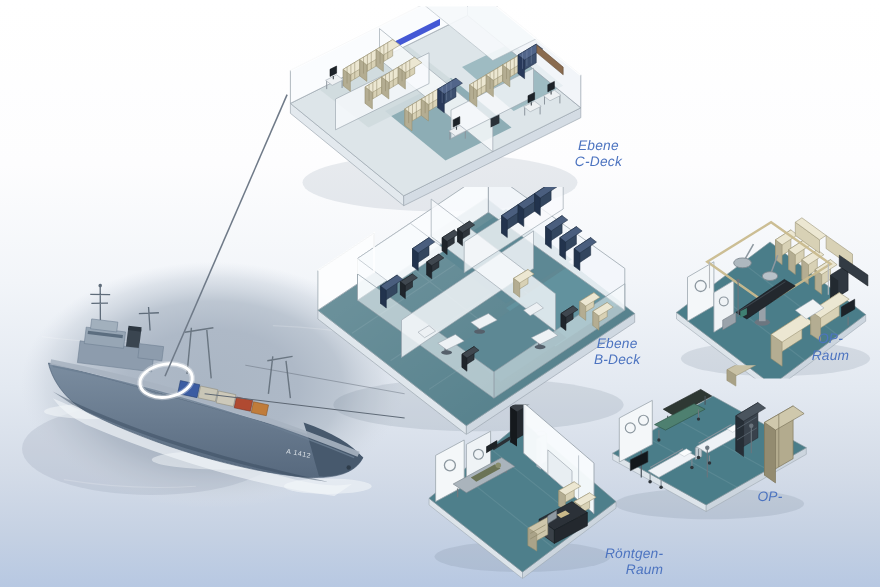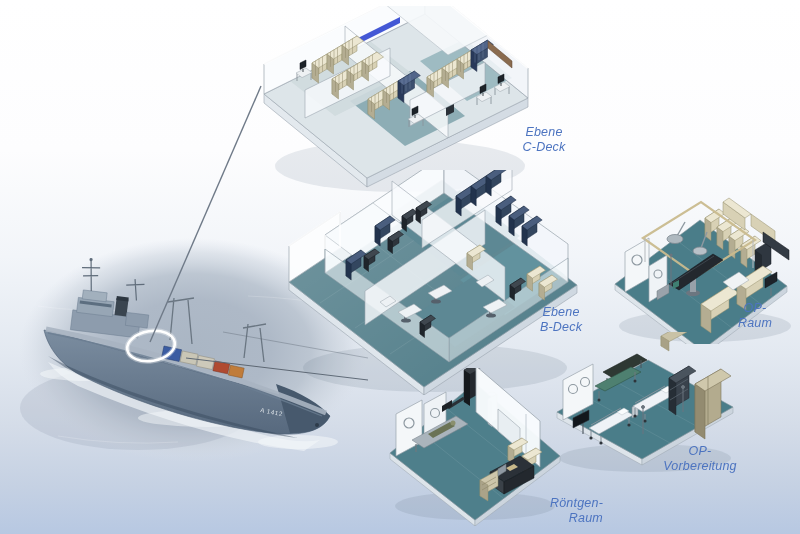--- a/index.html
+++ b/index.html
@@ -455,20 +455,19 @@
   <div class="lbl" style="left:511px;top:305px;width:100px;">
     <span>Ebene</span>
     <span>B-Deck</span>
   </div>
   <div class="lbl" style="left:705px;top:301px;width:100px;">
     <span>OP-</span>
     <span>Raum</span>
   </div>
   <div class="lbl" style="left:630px;top:444px;width:140px;">
     <span>OP-</span>
-    <span>Vorbereitung</span>
   </div>
   <div class="lbl" style="left:503px;top:496px;width:100px;text-align:right;">
     <span>Röntgen-</span>
     <span>Raum</span>
   </div>
 
 </div>
 
 </body></html>

